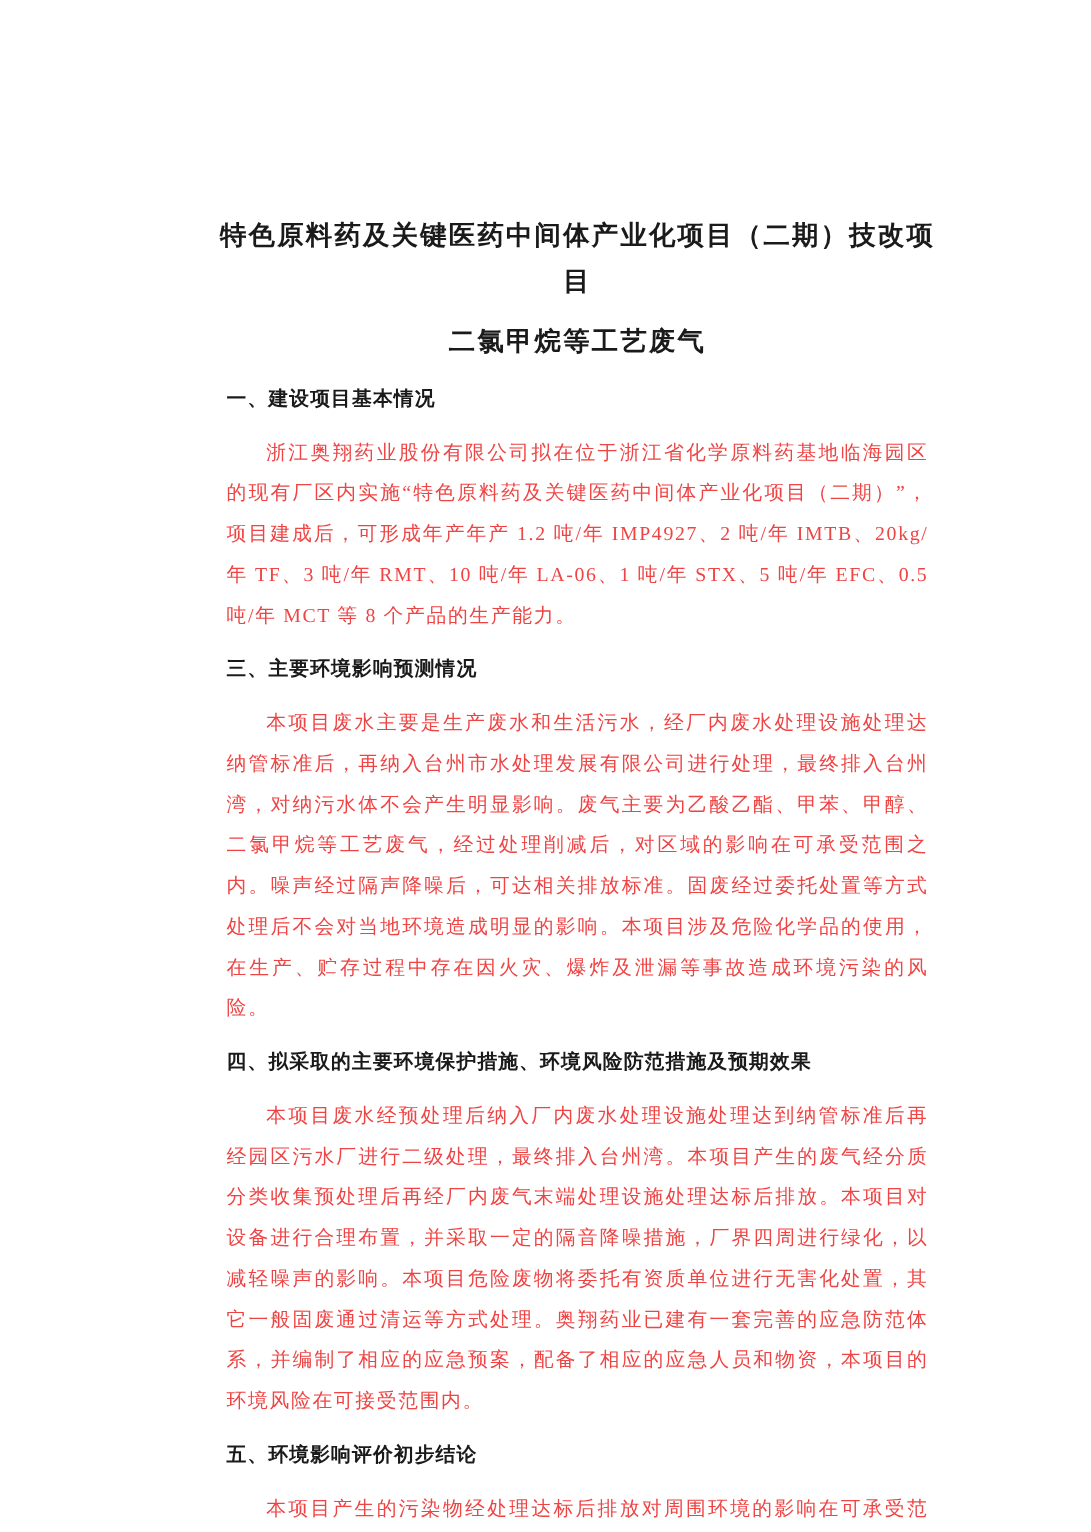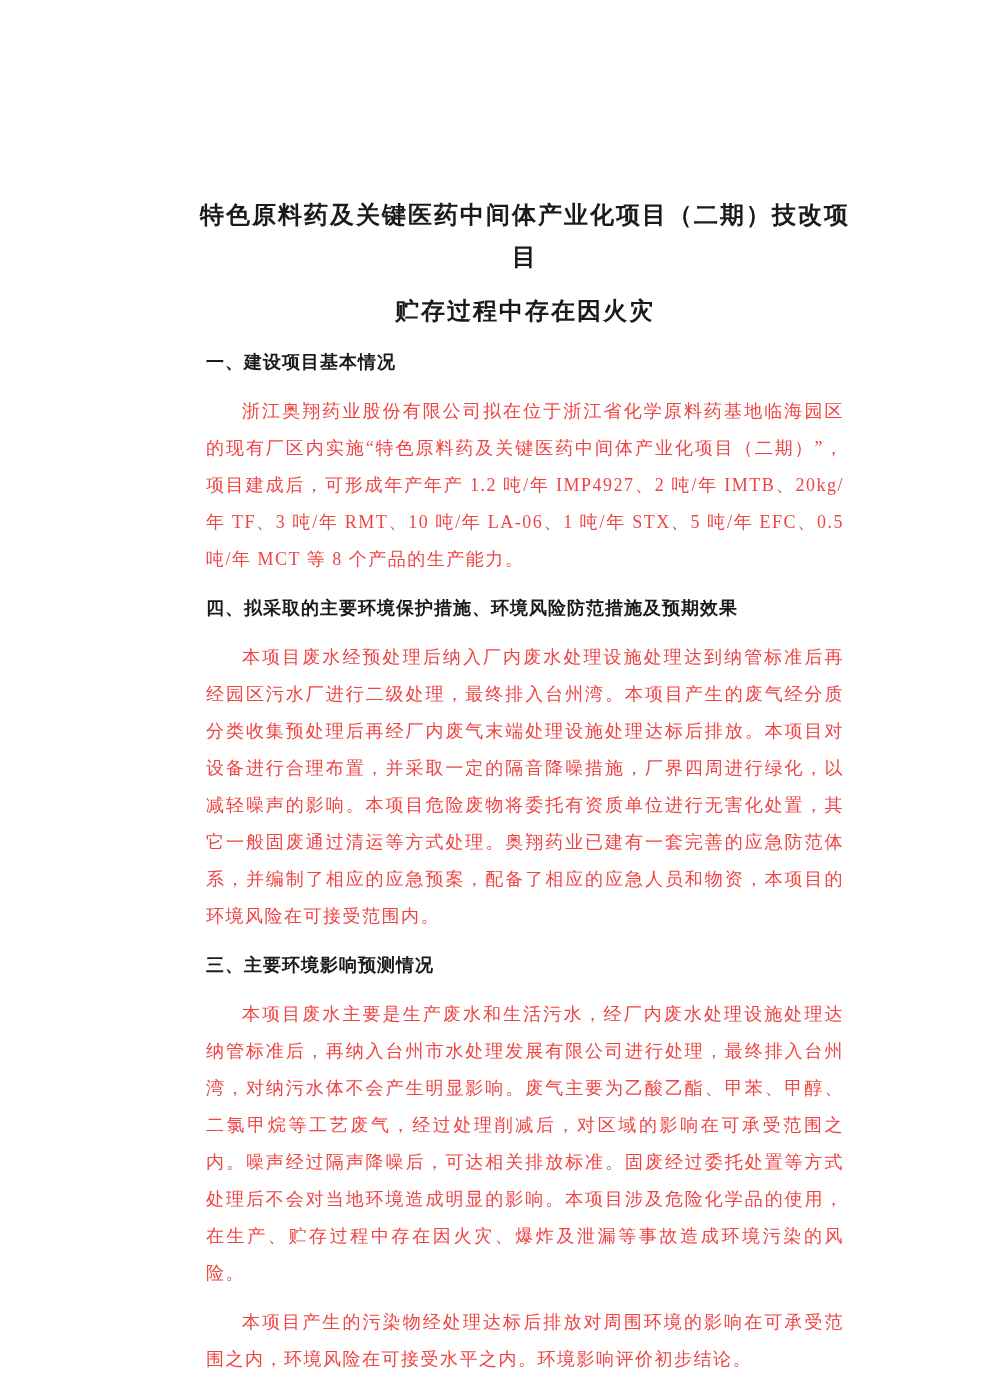--- a/index.html
+++ b/index.html
@@ -47,40 +47,41 @@
     color: #ef4444;
   }
 </style>
 </head>
 <body>
 
 <div class="page">
 
   <header class="doc-title">
     <div class="title-line">特色原料药及关键医药中间体产业化项目（二期）技改项目</div>
-    <div class="title-line">贮存过程中存在因火灾</div>
+    <div class="title-line">二氯甲烷等工艺废气</div>
   </header>
 
   <main class="doc-body">
 
     <section class="doc-section">
       <h2 class="sec-heading">一、建设项目基本情况</h2>
       <p class="sec-para">浙江奥翔药业股份有限公司拟在位于浙江省化学原料药基地临海园区的现有厂区内实施“特色原料药及关键医药中间体产业化项目（二期）”，项目建成后，可形成年产年产 1.2 吨/年 IMP4927、2 吨/年 IMTB、20kg/年 TF、3 吨/年 RMT、10 吨/年 LA-06、1 吨/年 STX、5 吨/年 EFC、0.5 吨/年 MCT 等 8 个产品的生产能力。</p>
     </section>
 
 
     <section class="doc-section">
+      <h2 class="sec-heading">三、主要环境影响预测情况</h2>
+      <p class="sec-para">本项目废水主要是生产废水和生活污水，经厂内废水处理设施处理达纳管标准后，再纳入台州市水处理发展有限公司进行处理，最终排入台州湾，对纳污水体不会产生明显影响。废气主要为乙酸乙酯、甲苯、甲醇、二氯甲烷等工艺废气，经过处理削减后，对区域的影响在可承受范围之内。噪声经过隔声降噪后，可达相关排放标准。固废经过委托处置等方式处理后不会对当地环境造成明显的影响。本项目涉及危险化学品的使用，在生产、贮存过程中存在因火灾、爆炸及泄漏等事故造成环境污染的风险。</p>
+    </section>
+
+    <section class="doc-section">
       <h2 class="sec-heading">四、拟采取的主要环境保护措施、环境风险防范措施及预期效果</h2>
       <p class="sec-para">本项目废水经预处理后纳入厂内废水处理设施处理达到纳管标准后再经园区污水厂进行二级处理，最终排入台州湾。本项目产生的废气经分质分类收集预处理后再经厂内废气末端处理设施处理达标后排放。本项目对设备进行合理布置，并采取一定的隔音降噪措施，厂界四周进行绿化，以减轻噪声的影响。本项目危险废物将委托有资质单位进行无害化处置，其它一般固废通过清运等方式处理。奥翔药业已建有一套完善的应急防范体系，并编制了相应的应急预案，配备了相应的应急人员和物资，本项目的环境风险在可接受范围内。</p>
     </section>
 
     <section class="doc-section">
-      <h2 class="sec-heading">三、主要环境影响预测情况</h2>
-      <p class="sec-para">本项目废水主要是生产废水和生活污水，经厂内废水处理设施处理达纳管标准后，再纳入台州市水处理发展有限公司进行处理，最终排入台州湾，对纳污水体不会产生明显影响。废气主要为乙酸乙酯、甲苯、甲醇、二氯甲烷等工艺废气，经过处理削减后，对区域的影响在可承受范围之内。噪声经过隔声降噪后，可达相关排放标准。固废经过委托处置等方式处理后不会对当地环境造成明显的影响。本项目涉及危险化学品的使用，在生产、贮存过程中存在因火灾、爆炸及泄漏等事故造成环境污染的风险。</p>
-    </section>
-
-    <section class="doc-section">
+      <h2 class="sec-heading">五、环境影响评价初步结论</h2>
       <p class="sec-para">本项目产生的污染物经处理达标后排放对周围环境的影响在可承受范围之内，环境风险在可接受水平之内。环境影响评价初步结论。</p>
     </section>
 
   </main>
 
 </div>
 
 </body></html>

